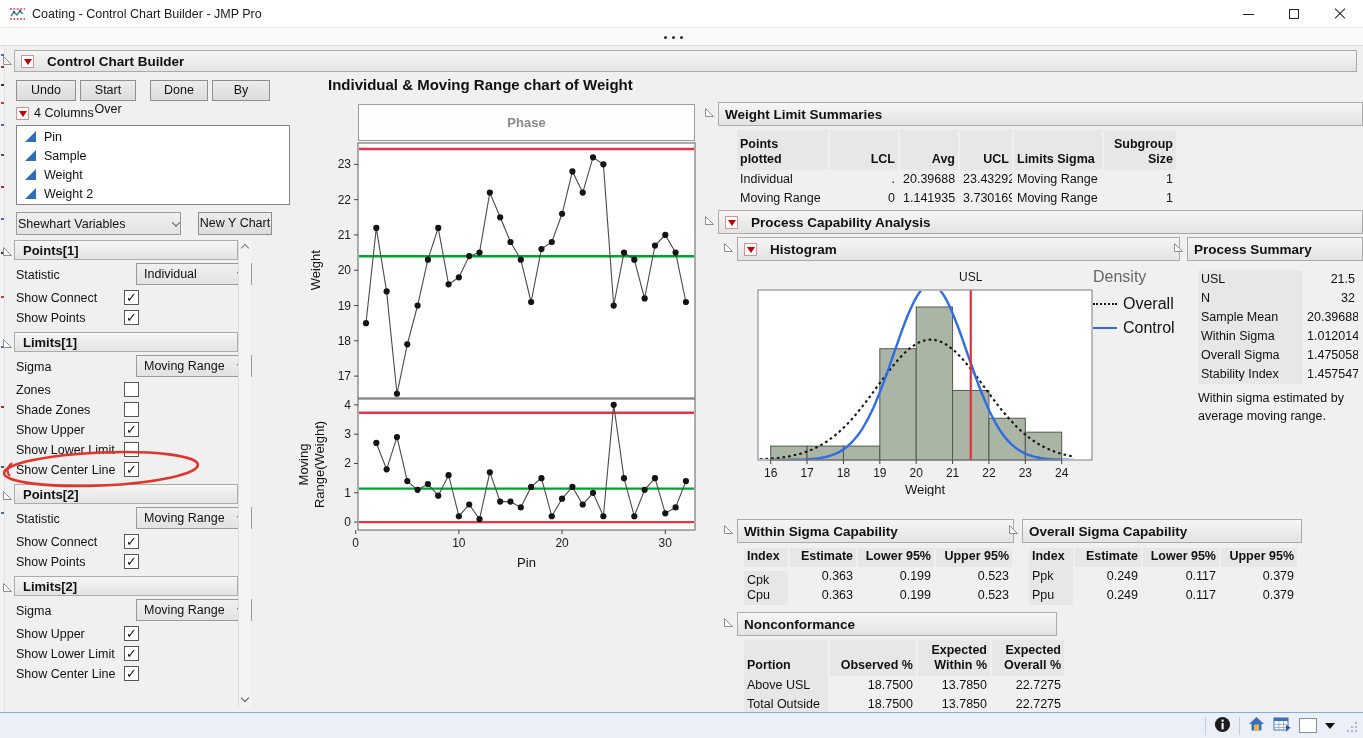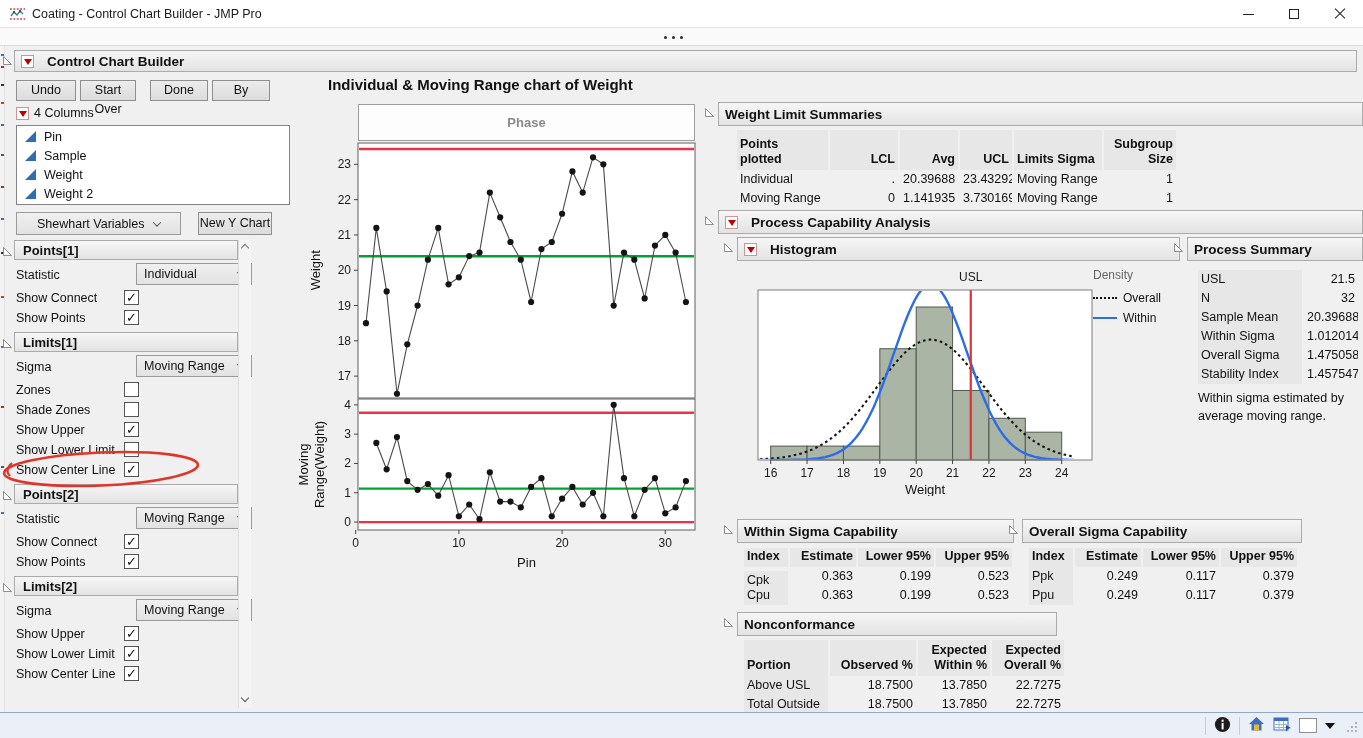--- a/index.html
+++ b/index.html
@@ -38,21 +38,21 @@
   
   .left-strip { position:absolute; left:0; top:46px; width:5px; height:666px; background:#f3f3f3; border-right:1px solid #e2e2e2; }
   .left-strip i { position:absolute; left:1px; width:3px; height:2px; display:block; }
   #ccb-header { left:14px; top:50px; width:1343px; height:22px; }
   #btn-row { position:absolute; left:16px; top:80px; }
   #btn-row .btn { position:absolute; top:0; height:21px; line-height:19px; }
   #cols-label { position:absolute; left:16px; top:106px; display:flex; align-items:center; gap:5px; font-size:12.5px; }
   #cols-box { position:absolute; left:16px; top:125px; width:274px; height:80px; background:#fff; border:1px solid #848484; padding-top:1px; }
   .col-item { height:19px; display:flex; align-items:center; gap:8px; padding-left:8px; }
   #charttype-row { position:absolute; left:16px; top:212px; }
-  #charttype-dd { position:absolute; left:0; top:0; width:165px; height:23px; background:linear-gradient(#f0f0f0,#e2e2e2); border:1px solid #9a9a9a; display:flex; align-items:center; justify-content:space-between; padding:0 20px; }
+  #charttype-dd { position:absolute; left:0; top:0; width:165px; height:23px; background:linear-gradient(#f0f0f0,#e2e2e2); border:1px solid #9a9a9a; display:flex; align-items:center; justify-content:space-between; padding:0 1px; }
   #newy-btn { position:absolute; left:182px; top:0; width:74px; height:23px; line-height:21px; }
   #panel-sections { position:absolute; left:14px; top:240px; width:224px; }
   .sect-h { position:relative; height:20px; background:linear-gradient(#f6f6f6,#e3e3e3); border:1px solid #ababab; display:flex; align-items:center; padding-left:8px; margin-bottom:3px; }
   .sect-h b { font-size:13px; }
   .sect-h .disc { left:-13px; top:5px; }
   .prow { position:relative; height:19px; margin-bottom:1px; display:flex; align-items:center; }
   .prow.ddrow { height:23px; margin-bottom:2px; }
   .prow .lbl { position:absolute; left:2px; }
   .prow .cb { position:absolute; left:110px; }
   .sect-gap { height:4px; }
@@ -74,21 +74,21 @@
   .jtable { position:absolute; }
   .t-row { display:flex; height:19px; align-items:center; }
   .t-head { display:flex; align-items:flex-end; }
   .t-cell { padding:0 3px; overflow:hidden; white-space:pre-line; margin-right:2px; line-height:1.25; }
   .t-head .t-cell { background:#e7e7e7; font-weight:bold; padding-bottom:2px; height:100%; display:flex; align-items:flex-end; }
   .t-cell.r { justify-content:flex-end; text-align:right; }
   .t-cell.l { justify-content:flex-start; text-align:left; }
   .t-row .t-cell { height:19px; line-height:19px; white-space:nowrap; }
   .t-row .t-cell.gray { background:#e7e7e7; }
   #hist-wrap { position:absolute; left:746px; top:264px; }
-  #legend { position:absolute; left:1093px; top:268px; font-size:12px; }
+  #legend { position:absolute; left:1093px; top:268px; font-size:16px; }
   #legend .lg-title { color:#666; margin-bottom:9px; }
   .lg-row { display:flex; align-items:center; gap:6px; margin-bottom:6px; }
   .lg-dash { width:24px; height:0; border-top:2.4px dotted #111; }
   .lg-solid { width:24px; height:0; border-top:2.6px solid #2e6ce6; }
   #ps-note { position:absolute; left:1198px; top:390px; width:168px; line-height:1.4; font-size:12.5px; }
 
   
   #statusbar { position:absolute; left:0; top:712px; width:1363px; height:26px; background:#eaeff8; border-top:1px solid #8fa8cc; }
   #status-icons { position:absolute; right:6px; top:0; height:25px; display:flex; align-items:center; gap:8px; }
   .vsep { width:1px; height:18px; background:#c2cddd; }
@@ -514,21 +514,21 @@
         <text x="179" y="230" text-anchor="middle" class="axis-title">Weight</text>
       </svg></div>
 <div id="legend">
   <div class="lg-title">Density</div>
   <div class="lg-row">
         <span class="lg-dash"></span>
         <span>Overall</span>
       </div>
   <div class="lg-row">
         <span class="lg-solid"></span>
-        <span>Within</span>
+        <span>Control</span>
       </div>
 </div>
 
 <div class="jtable" style="left:1198px;top:270px">
       <div class="t-row">
         <div class="t-cell l gray" style="width: 104px;">USL</div>
         <div class="t-cell r" style="width: 54px;">21.5</div>
       </div>
       <div class="t-row">
         <div class="t-cell l gray" style="width: 104px;">N</div>

